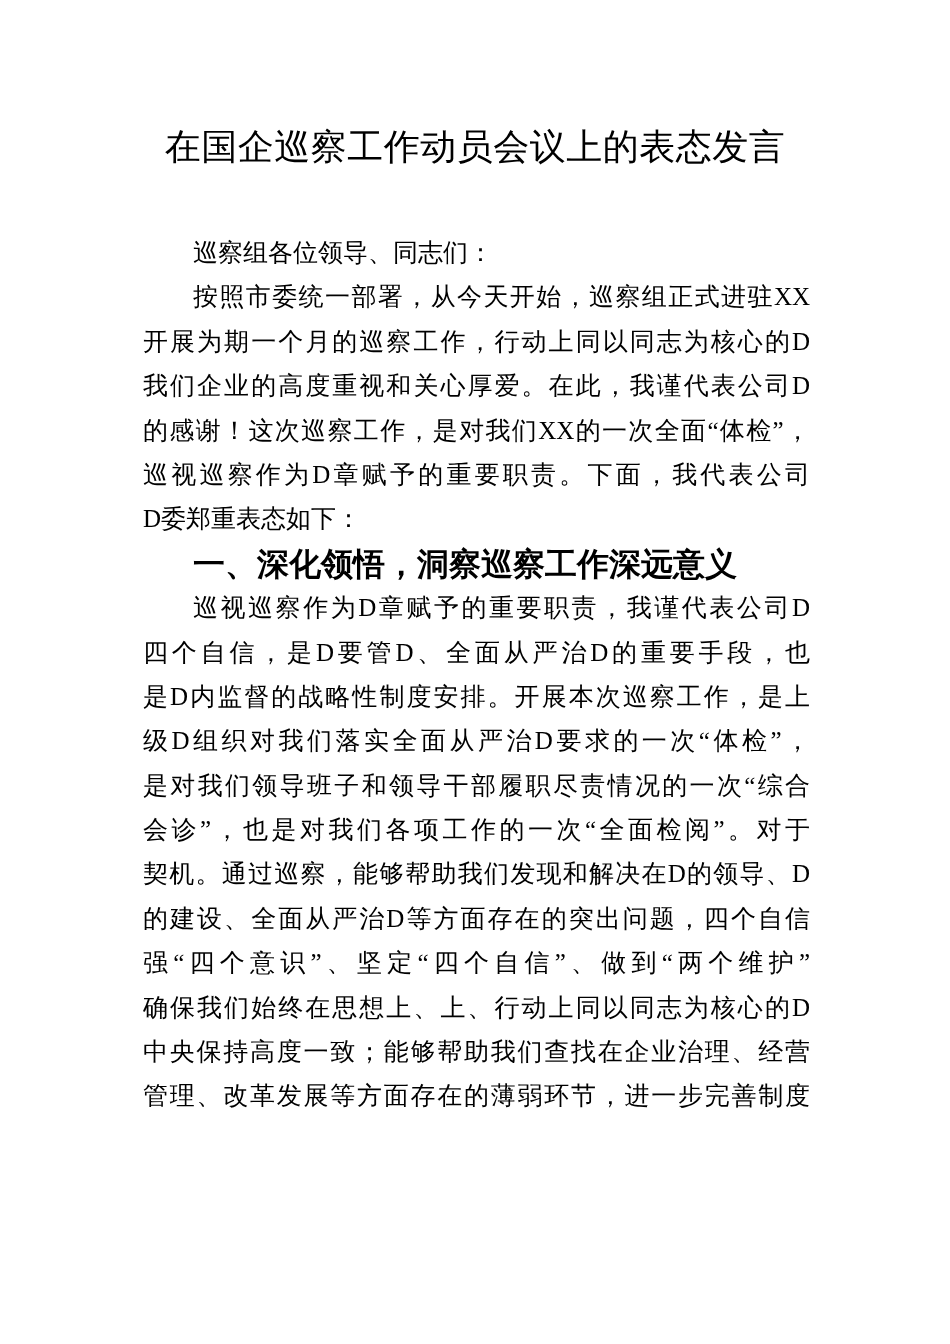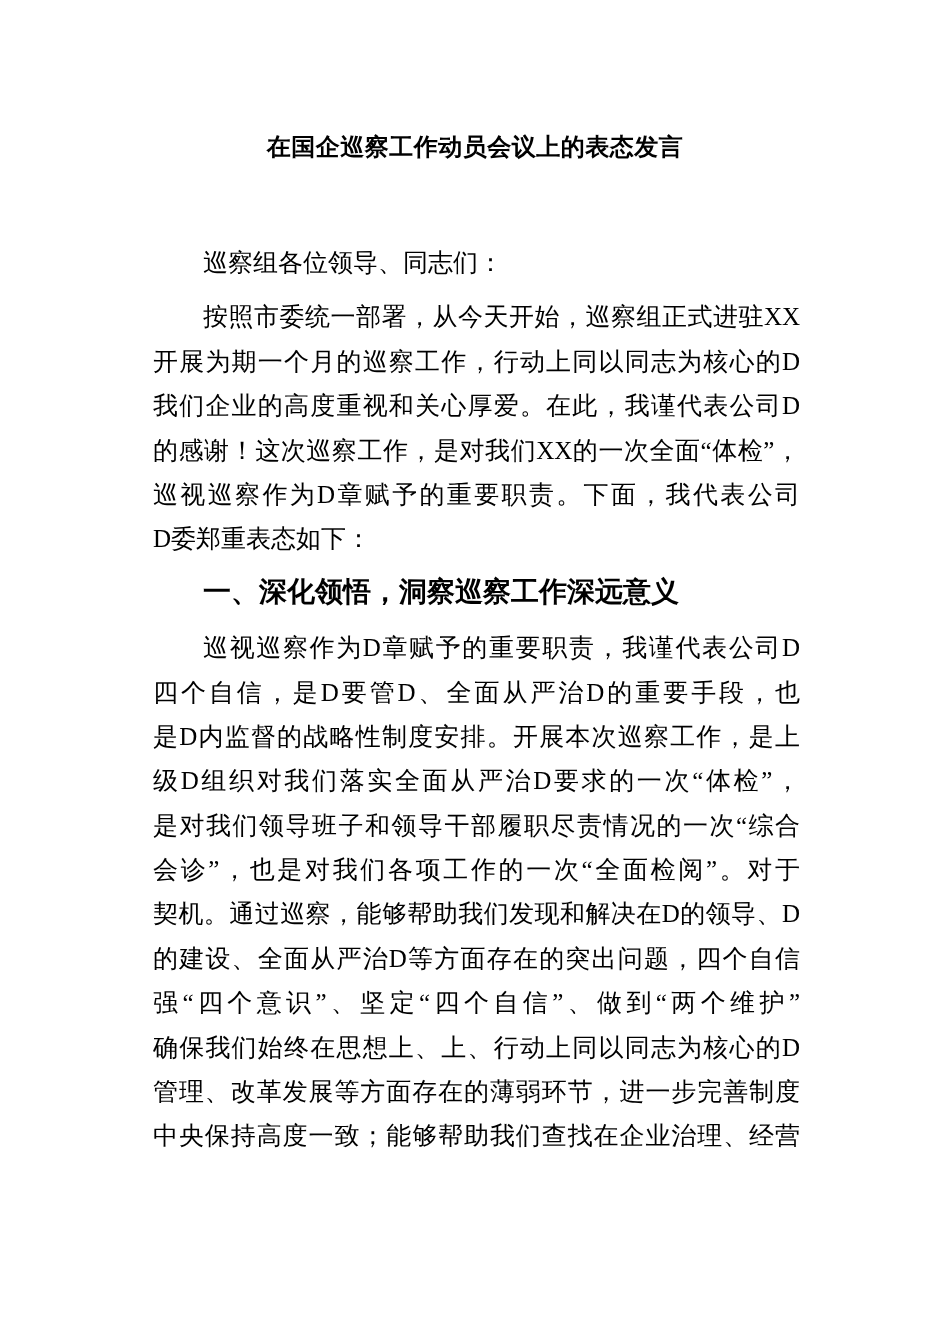--- a/index.html
+++ b/index.html
@@ -15,53 +15,53 @@
     color: #000000;
     font-family: "Liberation Serif", "DejaVu Serif", serif;
     overflow: hidden;
   }
   .doc-title {
     position: absolute;
     top: 118px;
     left: 0;
     width: 950px;
     text-align: center;
-    font-size: 24px;
-    font-weight: 700;
+    font-size: 36px;
+    font-weight: 400;
     line-height: 58px;
     letter-spacing: 0.5px;
     font-family: "Liberation Serif", "DejaVu Serif", serif;
   }
   .content {
     position: absolute;
     top: 231px;
     left: 143px;
     width: 667px;
   }
   .block {
-    margin: 10px;
+    margin: 0;
     padding: 0;
   }
   .line {
     font-size: 25px;
     line-height: 44.4px;
     height: 44.4px;
     text-align: justify;
     overflow: hidden;
   }
   .line.fill {
     text-align-last: justify;
   }
   .line.indent {
     text-indent: 50px;
   }
   .block.heading .line {
-    font-family: Liberation Mono, monospace;
+    font-family: Liberation Serif, serif;
     font-weight: 700;
-    font-size: 28px;
+    font-size: 32px;
     text-align: left;
     text-align-last: left;
   }
 </style>
 </head>
 <body>
 
 <div class="page">
   <div class="doc-title">在国企巡察工作动员会议上的表态发言</div>
   <div class="content">
@@ -83,17 +83,17 @@
         <div class="line indent fill">巡视巡察作为D章赋予的重要职责，我谨代表公司D</div>
         <div class="line fill">四个自信，是D要管D、全面从严治D的重要手段，也</div>
         <div class="line fill">是D内监督的战略性制度安排。开展本次巡察工作，是上</div>
         <div class="line fill">级D组织对我们落实全面从严治D要求的一次“体检”，</div>
         <div class="line fill">是对我们领导班子和领导干部履职尽责情况的一次“综合</div>
         <div class="line fill">会诊”，也是对我们各项工作的一次“全面检阅”。对于</div>
         <div class="line fill">契机。通过巡察，能够帮助我们发现和解决在D的领导、D</div>
         <div class="line fill">的建设、全面从严治D等方面存在的突出问题，四个自信</div>
         <div class="line fill">强“四个意识”、坚定“四个自信”、做到“两个维护”</div>
         <div class="line fill">确保我们始终在思想上、上、行动上同以同志为核心的D</div>
+        <div class="line fill">中央保持高度一致；能够帮助我们查找在企业治理、经营</div>
         <div class="line fill">管理、改革发展等方面存在的薄弱环节，进一步完善制度</div>
-        <div class="line fill">中央保持高度一致；能够帮助我们查找在企业治理、经营</div>
       </div>
     </div>
 </div>
 
 </body></html>

